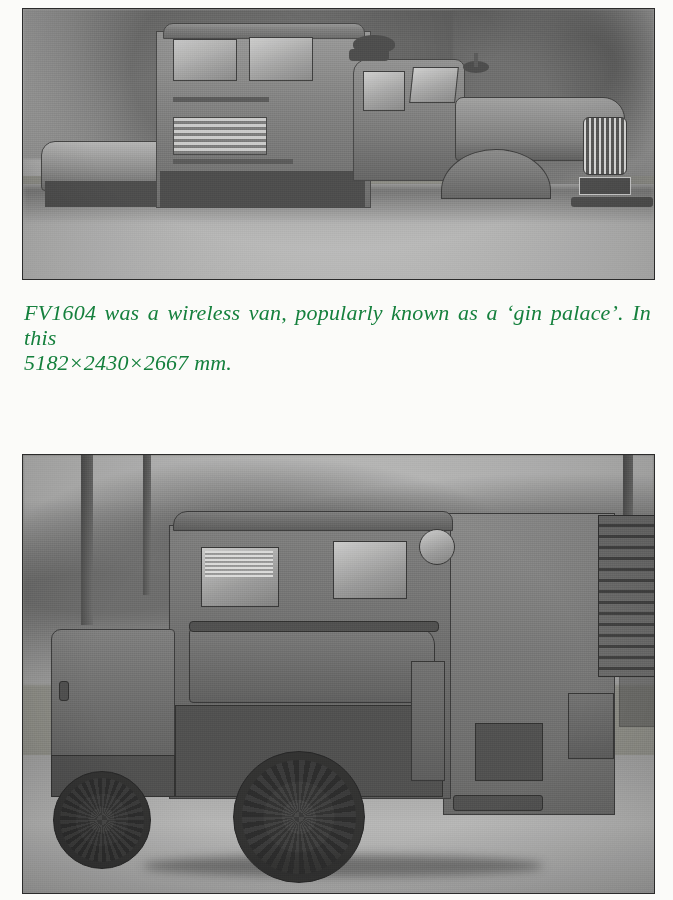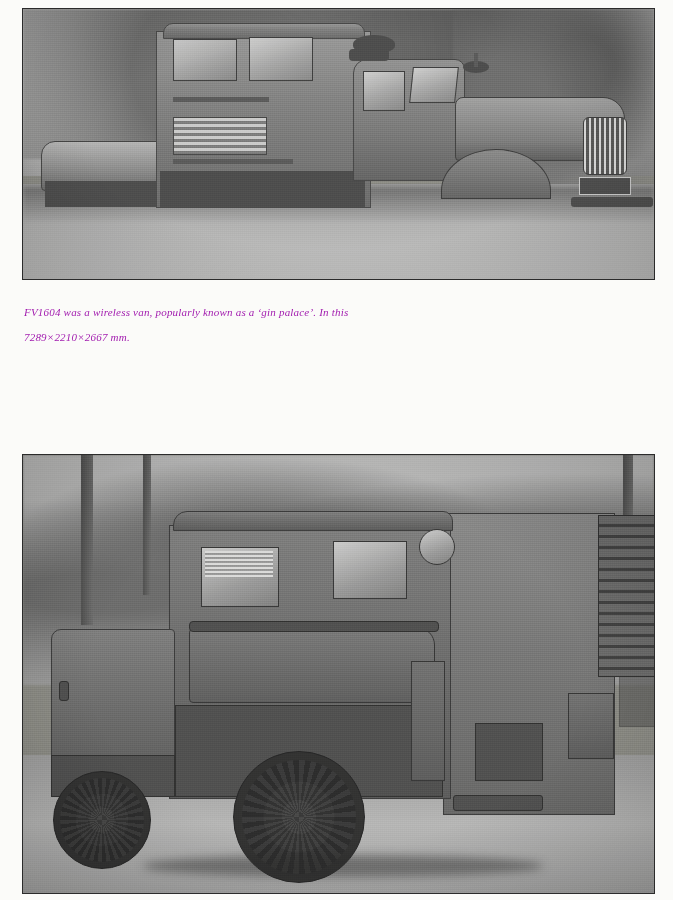--- a/index.html
+++ b/index.html
@@ -47,23 +47,23 @@
   }
 
   
   .caption {
     position: absolute;
     left: 24px;
     top: 300px;
     width: 627px;
     font-family: "Liberation Serif", serif;
     font-style: italic;
-    font-size: 11px;
+    font-size: 22px;
     line-height: 25px;
-    color: #a21caf;
+    color: #15803d;
     text-align: justify;
     letter-spacing: 0.2px;
   }
   .caption p {
     margin: 0;
   }
   .caption .line {
     display: block;
   }
 
@@ -285,21 +285,21 @@
       <div class="box t-dark" style="left:330px;top:26px;width:42px;height:18px;border-radius:50% 50% 40% 40%;"></div>
 
       <div class="grain"></div>
       <div class="vignette"></div>
     </div>
   </div>
 
   <div class="caption">
     <p>
       <span class="line">FV1604 was a wireless van, popularly known as a ‘gin palace’. In this</span>
-      <span class="line">7289×2210×2667 mm.</span>
+      <span class="line">5182×2430×2667 mm.</span>
     </p>
   </div>
 
   <div class="photo" id="photo-bottom">
     <div class="photo-inner">
 
       <div class="trees" style="left:0;top:0;width:631px;height:230px;"></div>
       <div class="trunk" style="left:58px;top:0;width:12px;height:170px;"></div>
       <div class="trunk" style="left:120px;top:0;width:8px;height:140px;"></div>
       <div class="trunk" style="left:600px;top:0;width:10px;height:190px;"></div>

